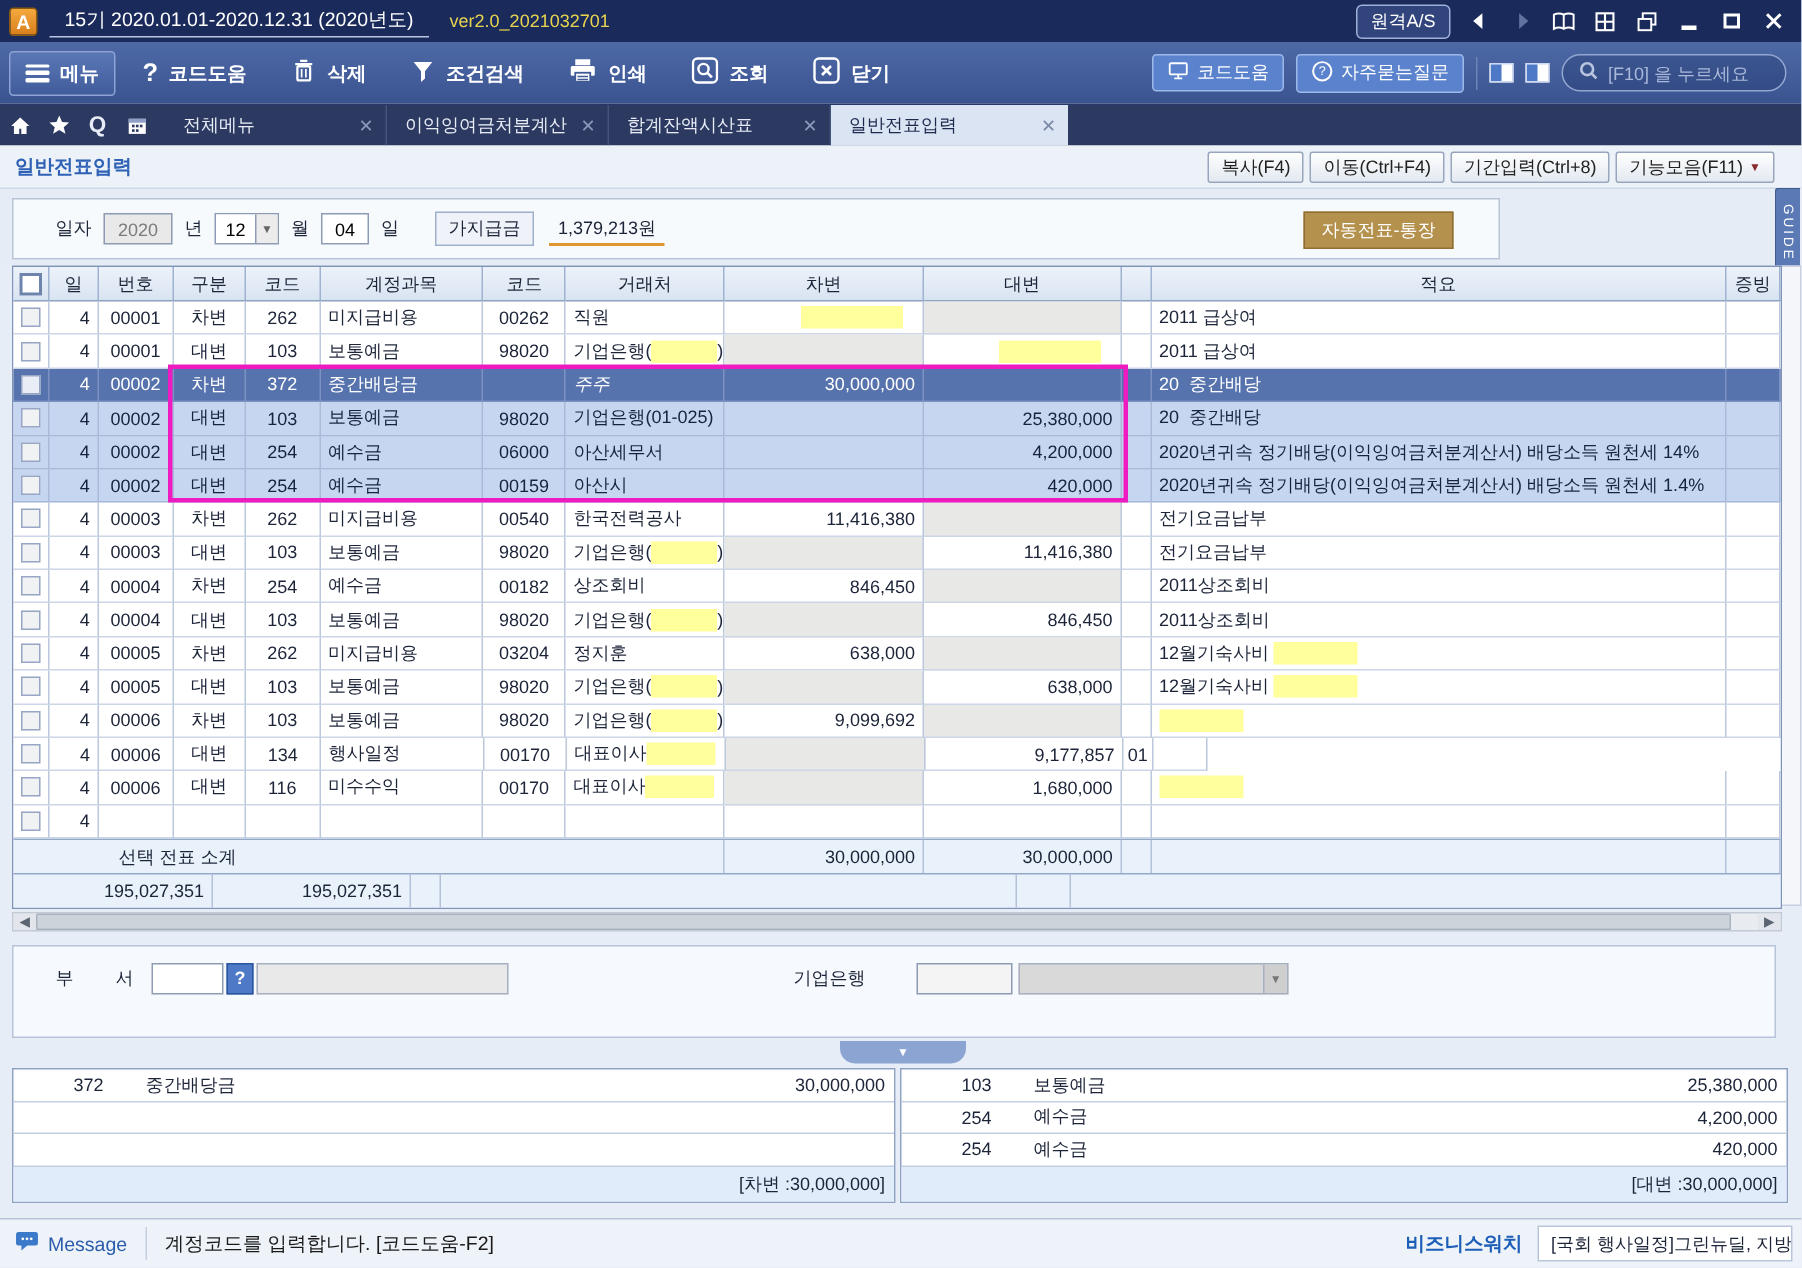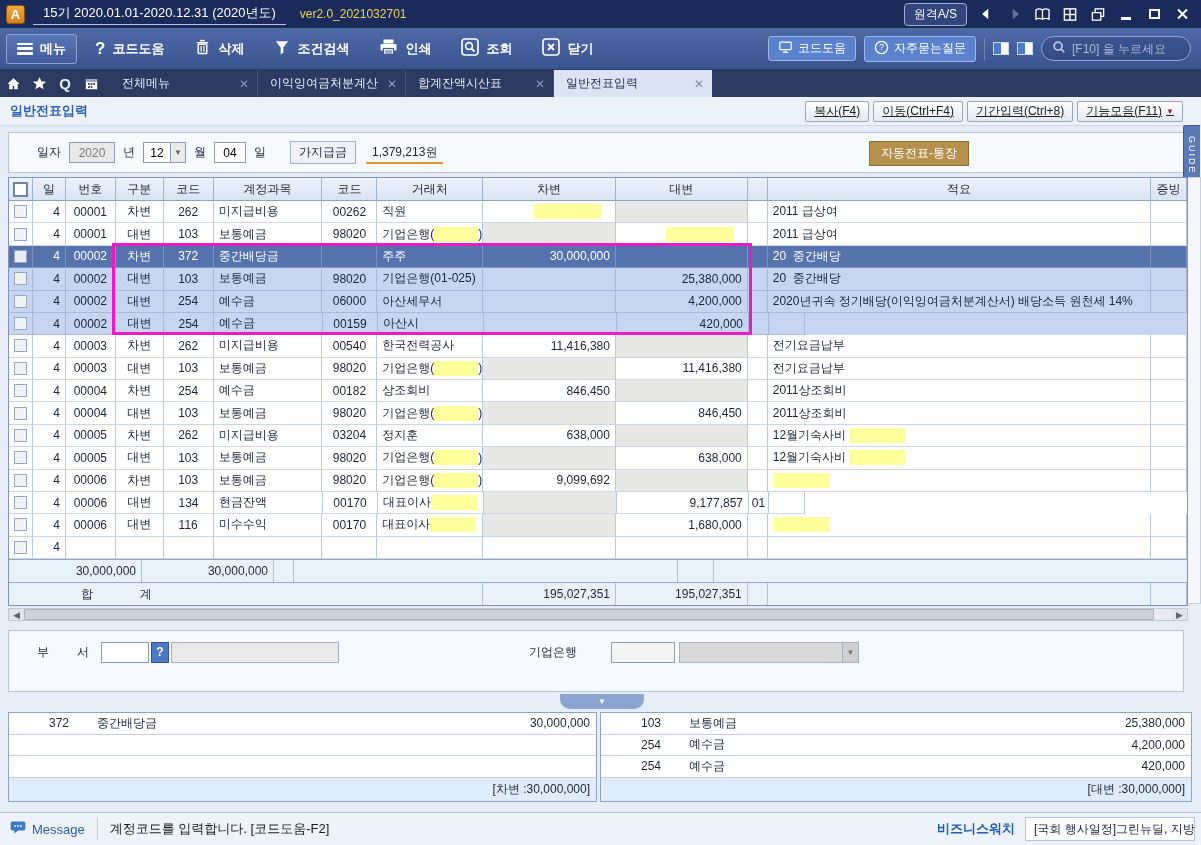--- a/index.html
+++ b/index.html
@@ -38,26 +38,26 @@
   .tabicon { width:26px; display:flex; align-items:center; justify-content:center; font-size:13px; }
   .tab { display:flex; align-items:center; justify-content:space-between; width:148px; padding:0 8px 0 12px; border-right:1px solid #44537d; font-size:12px; white-space:nowrap; }
   .tab .x { color:#8b99bd; font-size:12px; margin-left:8px; }
   .tab.active { background:#dae4f3; color:#1d2a4d; border-right:none; width:158px; }
   .tab.active .x { color:#7d8aa6; }
 
   
   #pagehead { left:0; top:97px; width:1201px; height:29px; background:#edf2f9; border-bottom:1px solid #cdd8e8; display:flex; align-items:center; }
   #page-title { color:#2f62b5; font-weight:bold; font-size:13px; margin-left:10px; }
   .ph-btns { margin-left:auto; display:flex; gap:4px; padding-right:18px; }
-  .ph-btn { height:21px; display:flex; align-items:center; gap:4px; border:1px solid #97a5bd; border-radius:2px; background:linear-gradient(#fefefe,#e3e9f1); font-size:12px; color:#222; padding:0 8px; white-space:nowrap;text-decoration:underline; }
+  .ph-btn { height:21px; display:flex; align-items:center; gap:4px; border:1px solid #97a5bd; border-radius:2px; background:linear-gradient(#fefefe,#e3e9f1); font-size:12px; color:#222; padding:0 8px; white-space:nowrap; }
   .ph-btn .dn { font-size:8px; color:#8a2b2b; }
 
   
   #filterband { left:0; top:126px; width:1201px; height:51px; background:#e5ecf6; }
-  #filterpanel { left:8px; top:132px; width:1176px; height:41px; background:#f7fafd; border:1px solid #b7c4d9; display:flex; align-items:center; font-size:12px; }
+  #filterpanel { left:8px; top:132px; width:992px; height:41px; background:#f7fafd; border:1px solid #b7c4d9; display:flex; align-items:center; font-size:12px; }
   .flabel { margin:0 8px; white-space:nowrap; }
   .inp { height:21px; border:1px solid #8d9cb4; background:#fff; text-align:center; font-size:12px; font-family:inherit; }
   .inp.ro { background:#e9e9e9; color:#7b7b7b; }
   .mon-wrap { display:flex; height:21px; border:1px solid #8d9cb4; background:#fff; }
   .mon-wrap input { width:26px; border:none; text-align:center; outline:none; font-family:inherit; font-size:12px; }
   .mon-arrow { width:15px; background:#ececec; border-left:1px solid #8d9cb4; color:#666; font-size:8px; display:flex; align-items:center; justify-content:center; }
   .cash-btn { border:1px solid #9fb0cc; background:#eff3f9; padding:2px 8px; margin-left:16px; white-space:nowrap; }
   #cash-amt { margin-left:10px; padding:2px 6px 1px; border-bottom:2px solid #e0972f; white-space:nowrap; }
   #auto-btn { position:absolute; left:860px; top:8px; width:100px; height:25px; background:#b5914e; border:1px solid #8e6e32; color:#fff; display:flex; align-items:center; justify-content:center; font-size:12px; }
   #guide-tab { left:1183px; top:125px; width:17px; height:60px; background:#5b79b4; border:1px solid #41598c; border-right:none; border-radius:3px 0 0 3px; color:#fff; font-size:9px; display:flex; align-items:center; justify-content:center; writing-mode:vertical-lr; letter-spacing:2px; }
@@ -396,21 +396,21 @@
       <div class="trow sel-dark">
         <div class="tcell ac" style="width: 24px;">
           <div class="rowchk" style="background: rgb(233, 237, 246);"></div>
         </div>
         <div class="tcell ar" style="width: 33px;">4</div>
         <div class="tcell ac" style="width: 50px;">00002</div>
         <div class="tcell ac" style="width: 48px;">차변</div>
         <div class="tcell ac" style="width: 50px;">372</div>
         <div class="tcell al" style="width: 109px;">중간배당금</div>
         <div class="tcell ac" style="width: 55px;"></div>
-        <div class="tcell al" style="width: 106px;">주주</div>
+        <div class="tcell al" style="width: 106px; font-style: italic;">주주</div>
         <div class="tcell ar" style="width: 133px;">30,000,000</div>
         <div class="tcell ar" style="width: 132px;"></div>
         <div class="tcell ac" style="width: 20px;"></div>
         <div class="tcell al" style="width: 384px;">
           <span style="white-space: pre;">20  중간배당</span>
         </div>
         <div class="tcell ac" style="width: 36px;"></div>
       </div>
       <div class="trow sel-light">
         <div class="tcell ac" style="width: 24px;">
@@ -457,20 +457,23 @@
         <div class="tcell ar" style="width: 33px;">4</div>
         <div class="tcell ac" style="width: 50px;">00002</div>
         <div class="tcell ac" style="width: 48px;">대변</div>
         <div class="tcell ac" style="width: 50px;">254</div>
         <div class="tcell al" style="width: 109px;">예수금</div>
         <div class="tcell ac" style="width: 55px;">00159</div>
         <div class="tcell al" style="width: 106px;">아산시</div>
         <div class="tcell ar" style="width: 133px;"></div>
         <div class="tcell ar" style="width: 132px;">420,000</div>
         <div class="tcell ac" style="width: 20px;"></div>
+        <div class="tcell al" style="width: 384px;">
+          <span style="white-space: pre;">2020년귀속 정기배당(이익잉여금처분계산서) 배당소득 원천세 1.4%</span>
+        </div>
         <div class="tcell ac" style="width: 36px;"></div>
       </div>
       <div class="trow">
         <div class="tcell ac" style="width: 24px;">
           <div class="rowchk"></div>
         </div>
         <div class="tcell ar" style="width: 33px;">4</div>
         <div class="tcell ac" style="width: 50px;">00003</div>
         <div class="tcell ac" style="width: 48px;">차변</div>
         <div class="tcell ac" style="width: 50px;">262</div>
@@ -602,21 +605,21 @@
         <div class="tcell ac" style="width: 36px;"></div>
       </div>
       <div class="trow">
         <div class="tcell ac" style="width: 24px;">
           <div class="rowchk"></div>
         </div>
         <div class="tcell ar" style="width: 33px;">4</div>
         <div class="tcell ac" style="width: 50px;">00006</div>
         <div class="tcell ac" style="width: 48px;">대변</div>
         <div class="tcell ac" style="width: 50px;">134</div>
-        <div class="tcell al" style="width: 109px;">현금잔액</div>
+        <div class="tcell al" style="width: 109px;">행사일정</div>
         <div class="tcell ac" style="width: 55px;">00170</div>
         <div class="tcell al" style="width: 106px;">대표이사 <div class="redact" style="width: 46px;"></div></div>
         <div class="tcell ar gray" style="width: 133px;"></div>
         <div class="tcell ar" style="width: 132px;">9,177,857</div>
         <div class="tcell ac" style="width: 20px;">01</div>
         <div class="tcell ac" style="width: 36px;"></div>
       </div>
       <div class="trow">
         <div class="tcell ac" style="width: 24px;">
           <div class="rowchk"></div>
@@ -648,28 +651,28 @@
         <div class="tcell ac" style="width: 55px;"></div>
         <div class="tcell al" style="width: 106px;"></div>
         <div class="tcell ar" style="width: 133px;"></div>
         <div class="tcell ar" style="width: 132px;"></div>
         <div class="tcell ac" style="width: 20px;"></div>
         <div class="tcell al" style="width: 384px;"></div>
         <div class="tcell ac" style="width: 36px;"></div>
       </div>
     </div>
   <div class="sumrow" id="sum-sub">
+      <div class="sumcell al" style="width: 475px; padding-left: 70px;">선택 전표 소계</div>
       <div class="sumcell ar" style="width: 133px;">30,000,000</div>
       <div class="sumcell ar" style="width: 132px;">30,000,000</div>
       <div class="sumcell ac" style="width: 20px;"></div>
       <div class="sumcell al" style="width: 384px;"></div>
       <div class="sumcell ac" style="width: 36px;"></div>
     </div>
   <div class="sumrow" id="sum-total">
-      <div class="sumcell al" style="width: 475px; padding-left: 72px;">합              계</div>
       <div class="sumcell ar" style="width: 133px;">195,027,351</div>
       <div class="sumcell ar" style="width: 132px;">195,027,351</div>
       <div class="sumcell ac" style="width: 20px;"></div>
       <div class="sumcell al" style="width: 384px;"></div>
       <div class="sumcell ac" style="width: 36px;"></div>
     </div>
 </div>
 <div id="grid-strip" class="abs"></div>
 <div id="annot" class="abs"></div>
 

